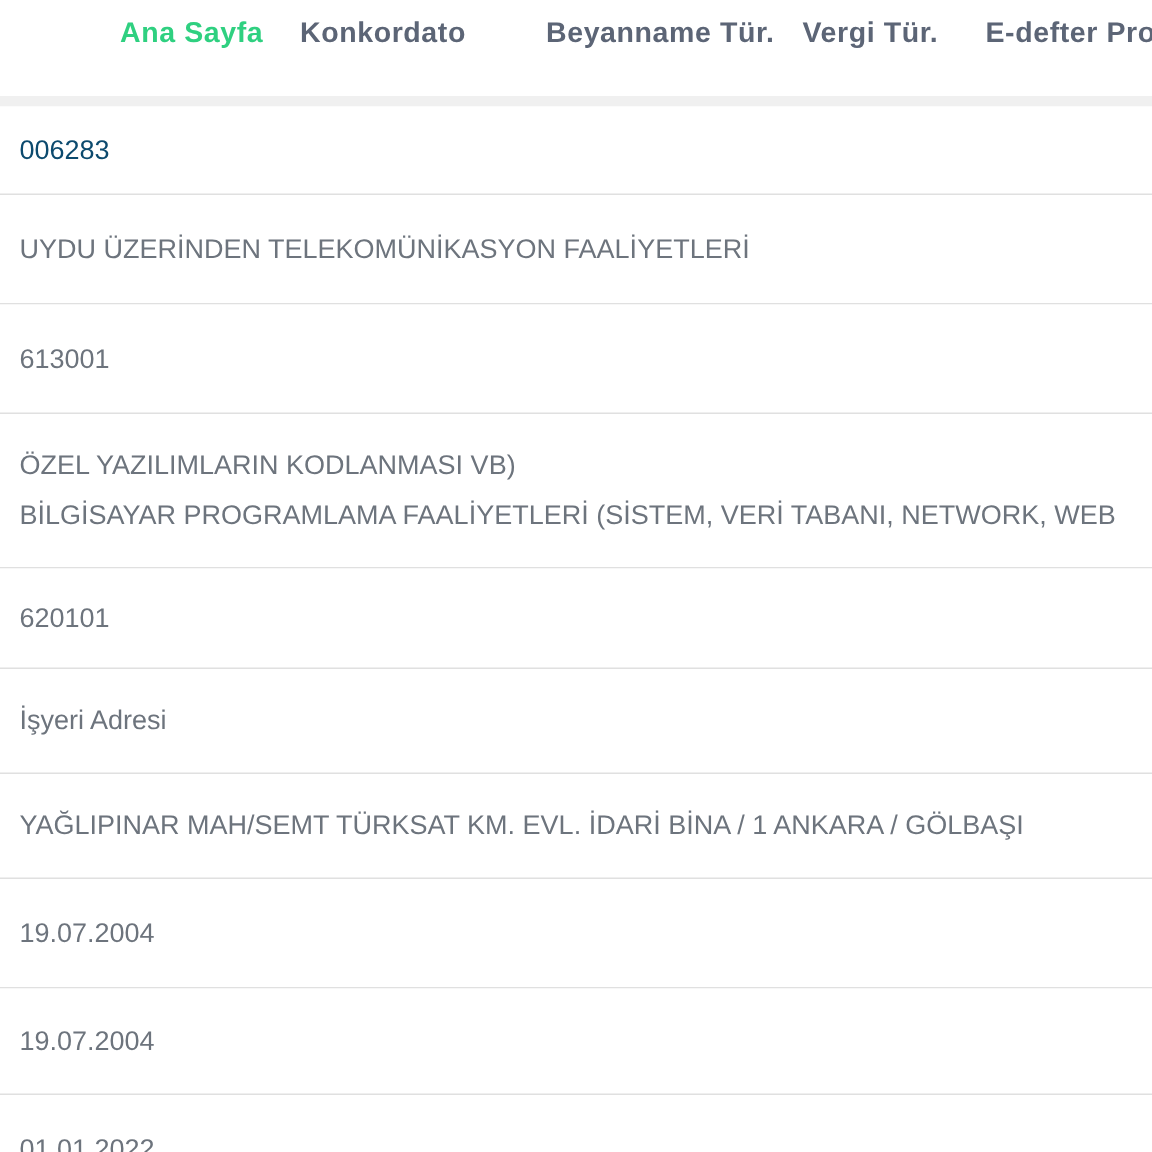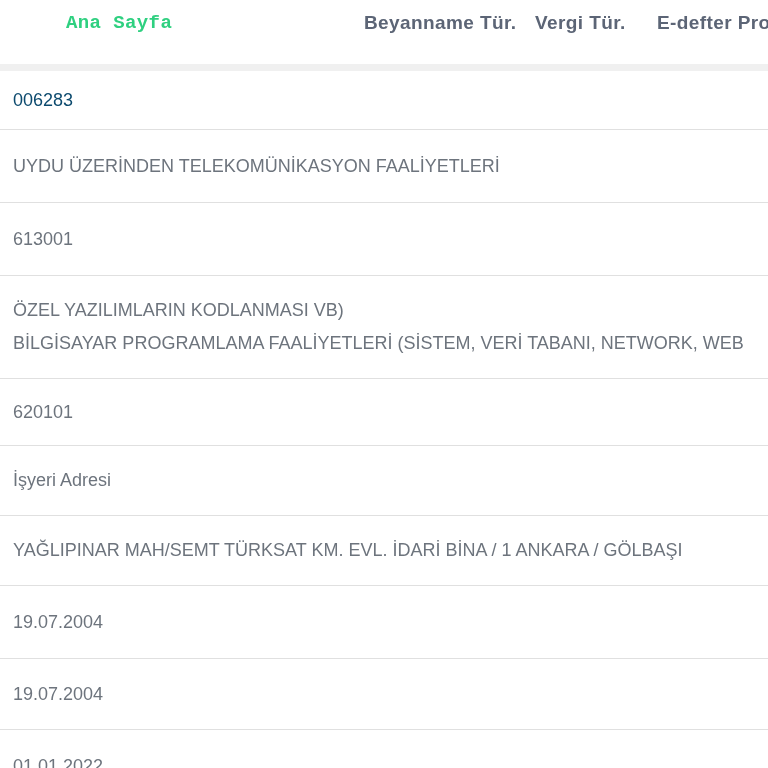--- a/index.html
+++ b/index.html
@@ -28,21 +28,21 @@
     position: absolute;
     top: 12px;
     font-size: 19px;
     font-weight: 700;
     letter-spacing: 0.4px;
     color: #5c6576;
     white-space: nowrap;
     cursor: pointer;
   }
   .nav-item.active { color: #2fd080; }
-  .nav-item.n0 { left: 66px; font-family: Liberation Mono, monospace; }
+  .nav-item.n0 { left: 80px; }
   .nav-item.n1 { left: 200px; }
   .nav-item.n2 { left: 364px; }
   .nav-item.n3 { left: 535px; }
   .nav-item.n4 { left: 657px; }
 
   
   .divider-band {
     position: absolute;
     top: 64px; left: 0;
     width: 768px;
@@ -88,20 +88,21 @@
   .row.h9  { height: 71px; }
   .row.h10 { height: 73px; }
 </style>
 </head>
 <body>
 
 <div class="viewport">
 
   <div class="topnav">
     <div class="nav-item n0 active">Ana Sayfa</div>
+    <div class="nav-item n1">Konkordato</div>
     <div class="nav-item n2">Beyanname Tür.</div>
     <div class="nav-item n3">Vergi Tür.</div>
     <div class="nav-item n4">E-defter Pro</div>
   </div>
 
   <div class="divider-band"></div>
 
   <div class="data-table">
 
     <div class="row h1 green-value">

